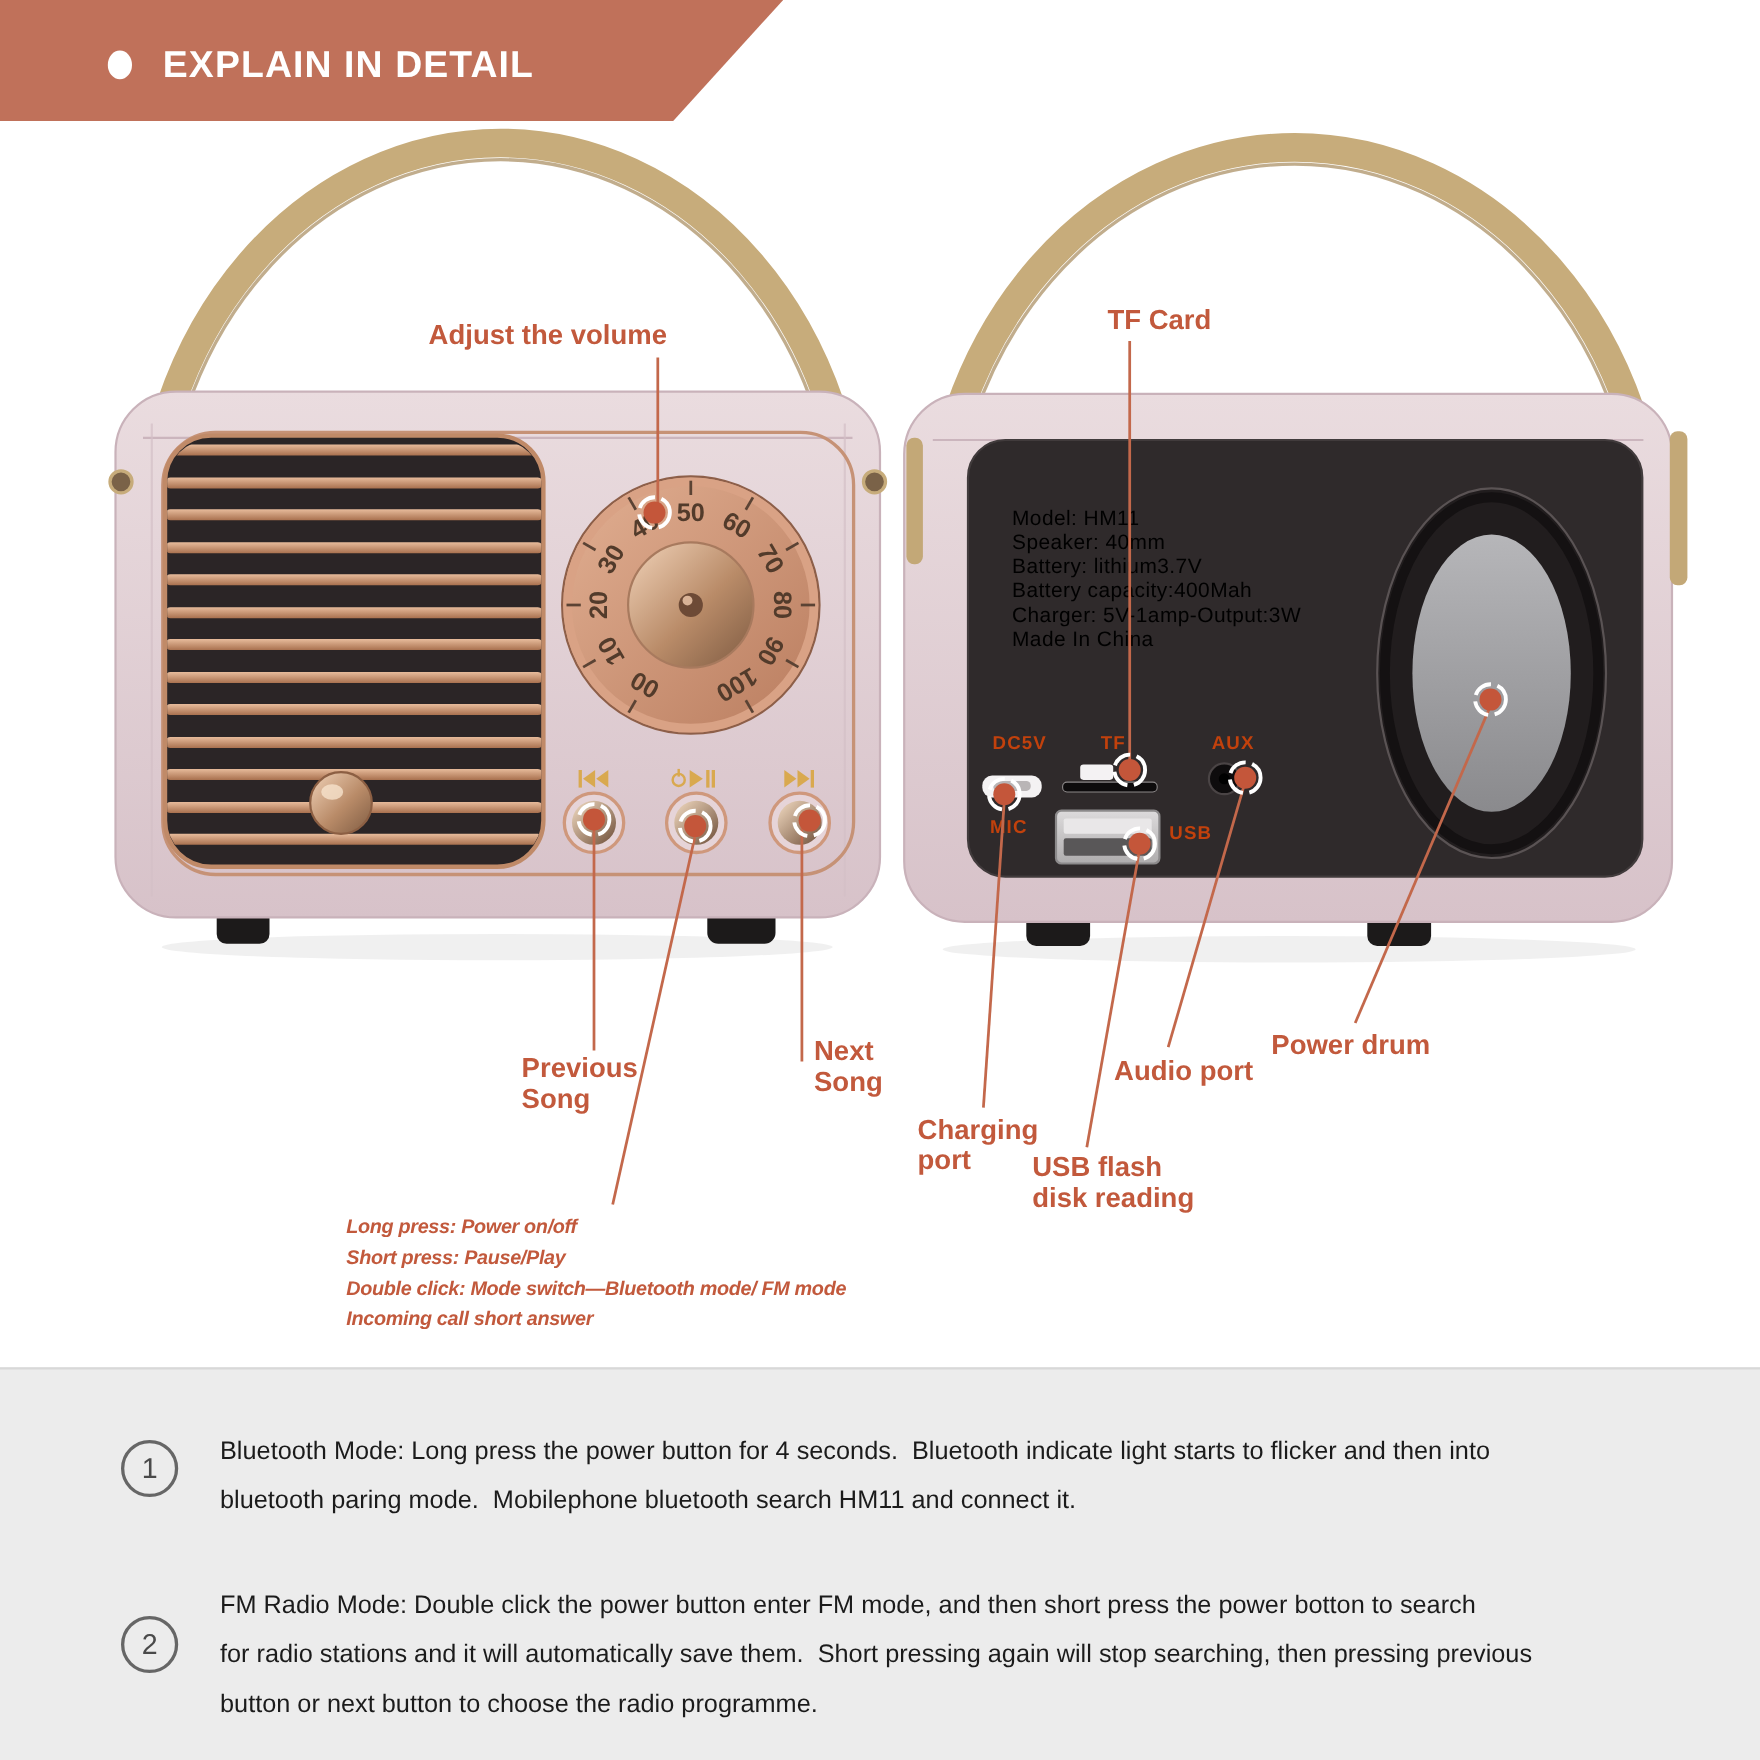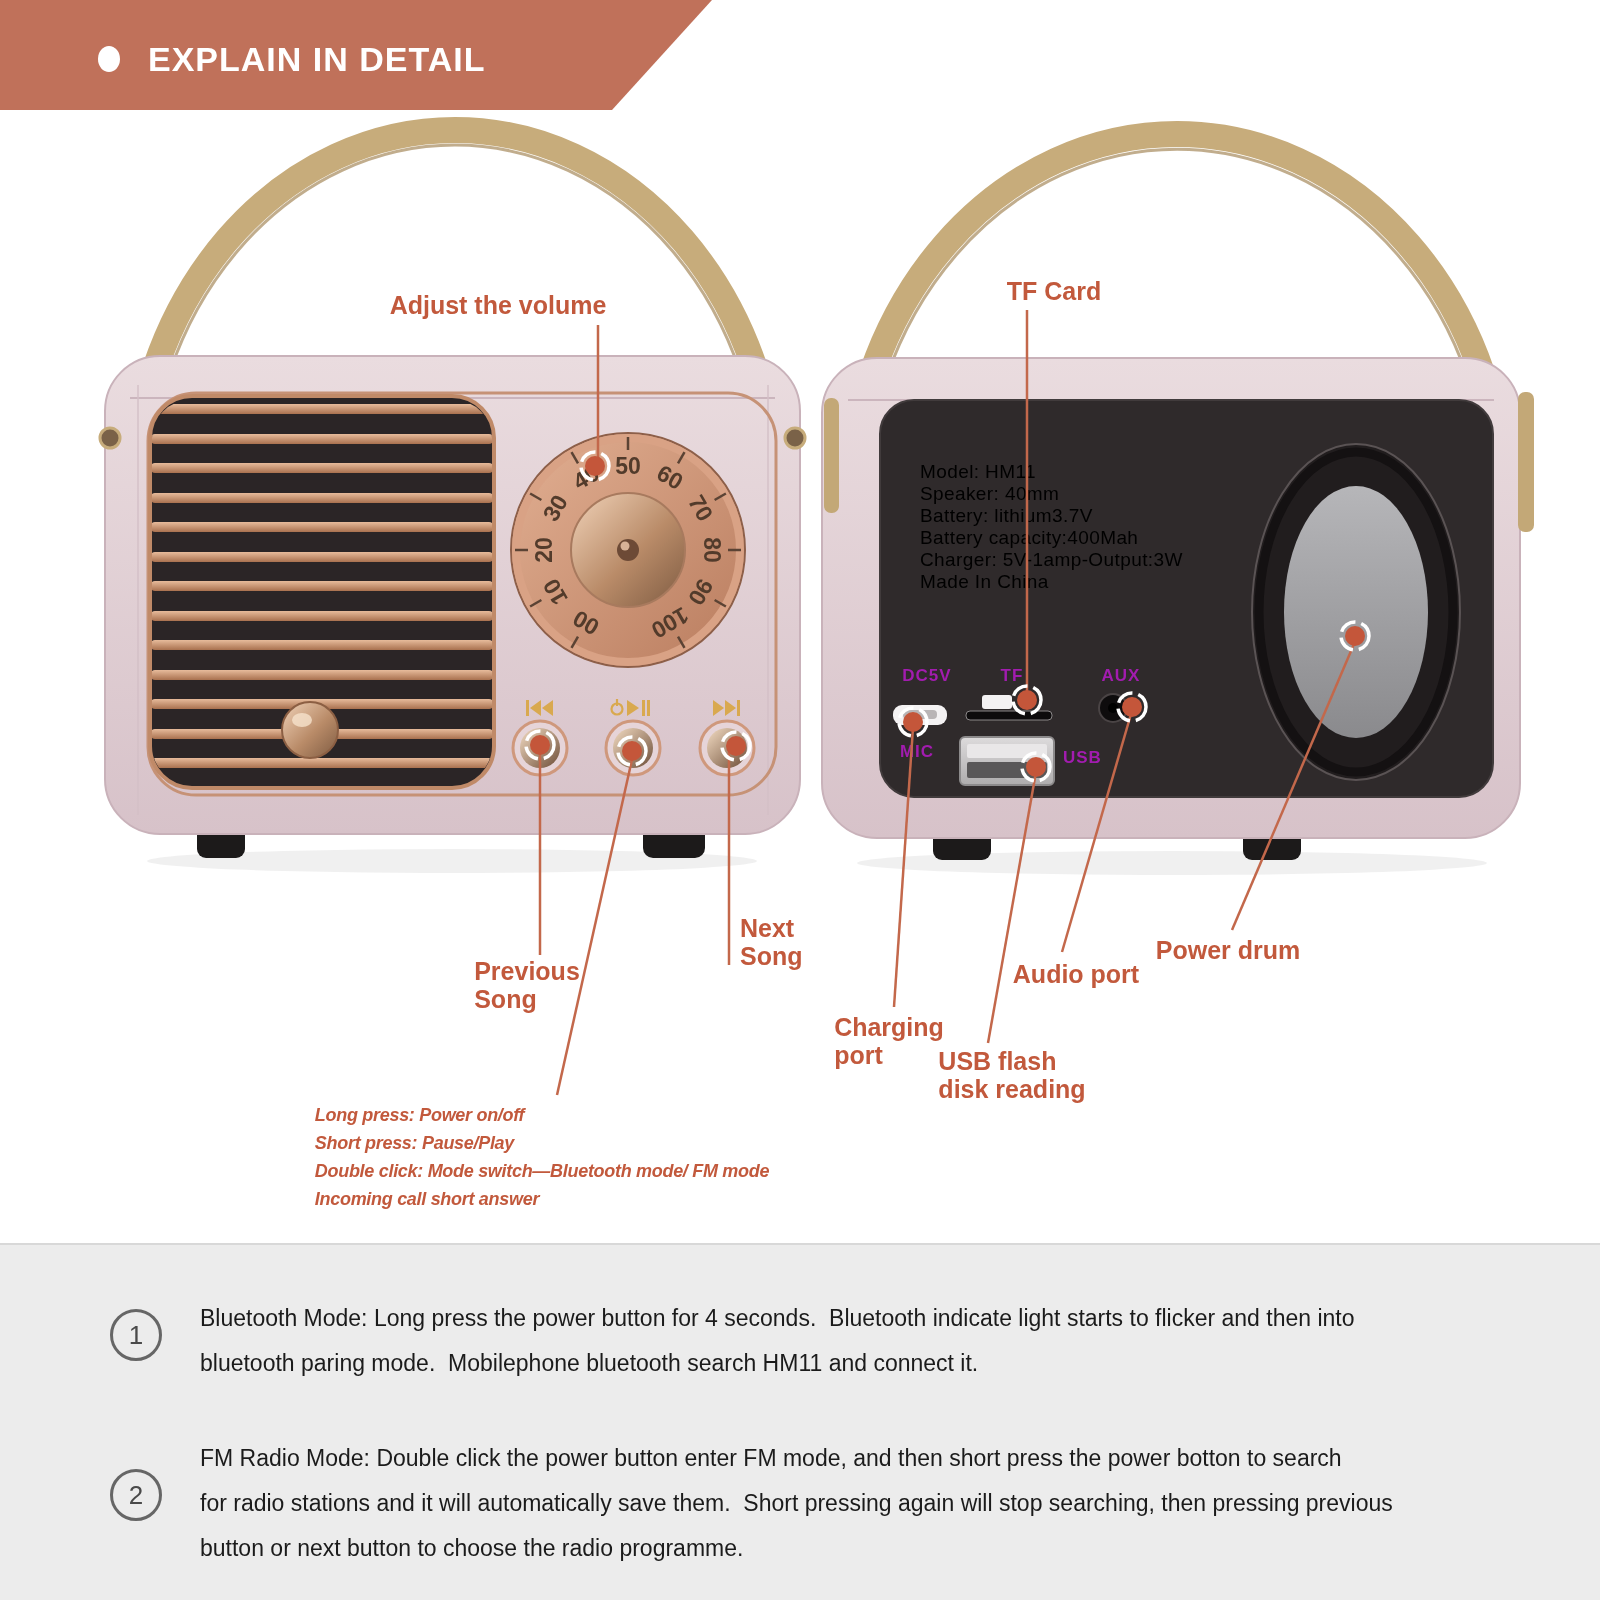--- a/index.html
+++ b/index.html
@@ -12,21 +12,21 @@
           clip-path:polygon(0 0,712px 0,612px 110px,0 110px);}
   #banner-bullet{left:98px;top:46px;width:22px;height:26px;border-radius:50%;background:#fff;}
   #banner-title{left:148px;top:40px;font-size:34px;font-weight:800;color:#fff;letter-spacing:1px;}
   
   .callout{color:#C2593C;font-weight:bold;font-size:25px;line-height:28px;white-space:pre-line;
            text-align:left;transform:translateX(-50%);}
   .callout.left{transform:none;text-align:left;}
   #lbl-power-notes{font-size:18px;line-height:28px;letter-spacing:-0.3px;font-style:italic;}
   
   #specs{left:920px;top:461px;color:#000000;font-size:19px;line-height:22px;letter-spacing:0.4px;}
-  .portlbl{color:#a21caf;font-size:17px;font-weight:600;letter-spacing:1px;transform:translateX(-50%);}
+  .portlbl{color:#c2410c;font-size:17px;font-weight:600;letter-spacing:1px;transform:translateX(-50%);}
   .portlbl.left{transform:none;text-align:right;}
   
   #instructions{left:0;top:1243px;width:1600px;height:357px;background:#ECECEC;border-top:2px solid #D8D8D8;box-sizing:border-box;}
   .num-circle{position:absolute;width:46px;height:46px;border:3px solid #666;border-radius:50%;
               color:#4a4a4a;font-size:26px;display:flex;align-items:center;justify-content:center;background:transparent;}
   .instr-line{position:absolute;left:200px;color:#1b1b1b;font-size:23px;white-space:pre-wrap;}
 </style>
 </head>
 <body>
 
@@ -204,21 +204,21 @@
   </svg>
 
   <div id="banner" class="abs"></div>
   <div id="banner-bullet" class="abs"></div>
   <div id="banner-title" class="abs">EXPLAIN IN DETAIL</div>
 
   <div class="abs callout" style="left:498px;top:291px">Adjust the volume</div>
   <div class="abs callout" style="left:1054px;top:277px">TF Card</div>
   <div class="abs callout" style="left:527px;top:957px">Previous
 Song</div>
-  <div class="abs callout left" style="left:740px;top:914px">Next
+  <div class="abs callout left" style="left:740px;top:942px">Next
 Song</div>
   <div class="abs callout" style="left:889px;top:1013px">Charging
 port</div>
   <div class="abs callout" style="left:1012px;top:1047px">USB flash
 disk reading</div>
   <div class="abs callout" style="left:1076px;top:960px">Audio port</div>
   <div class="abs callout" style="left:1228px;top:936px">Power drum</div>
   <div id="lbl-power-notes" class="abs callout" style="left:542px;top:1101px">Long press: Power on/off
 Short press: Pause/Play
 Double click: Mode switch—Bluetooth mode/ FM mode

